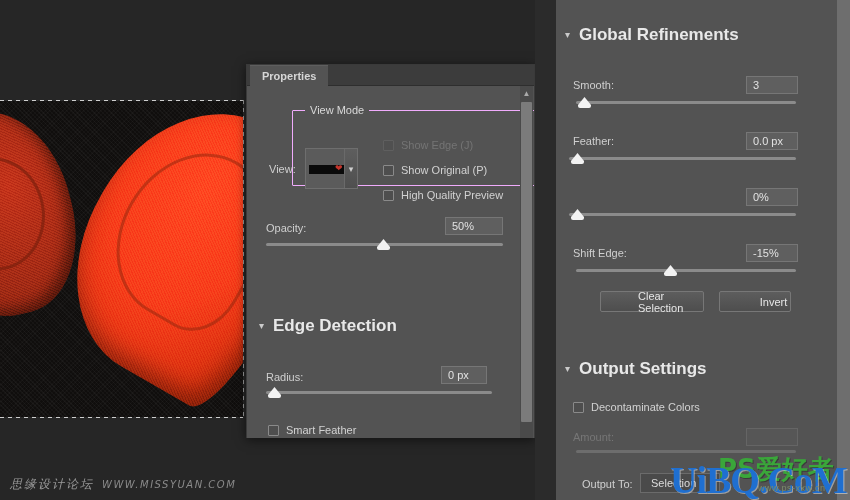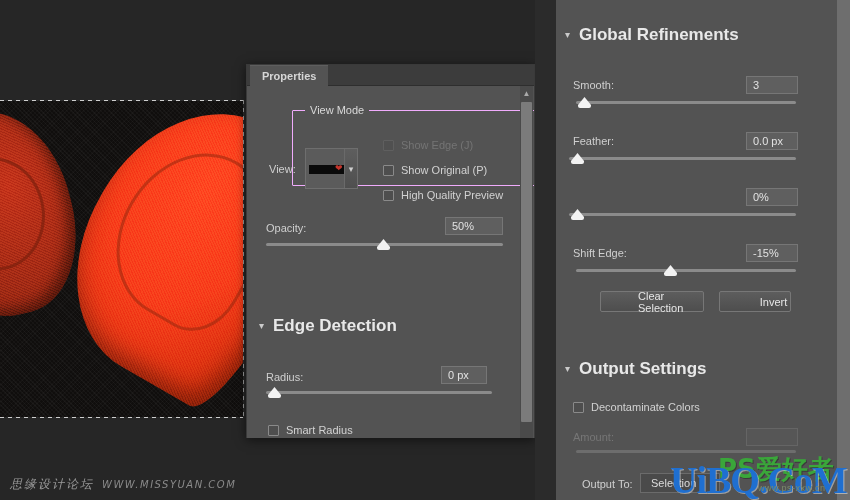--- a/index.html
+++ b/index.html
@@ -326,21 +326,21 @@
         <span class="sl-label" style="left:19px; top:285px;">Radius:</span>
         <div class="sl-field" style="left:194px; top:280px; width:46px;">
           <span>0 px</span>
         </div>
         <div class="sl-track" style="left:19px; top:305px; width:226px;"></div>
         <div class="sl-knob" style="left:21px; top:301px;"></div>
       </div>
 
       <div class="chk-row" style="left:21px; top:338px;">
         <span class="chk"></span>
-        <span class="chk-label">Smart Radius</span>
+        <span class="chk-label">Smart Feather</span>
       </div>
 
       <div class="props-scroll">
         <div class="props-scroll-arrow">▲</div>
         <div class="props-scroll-thumb"></div>
       </div>
 
     </div>
   </div>
 

